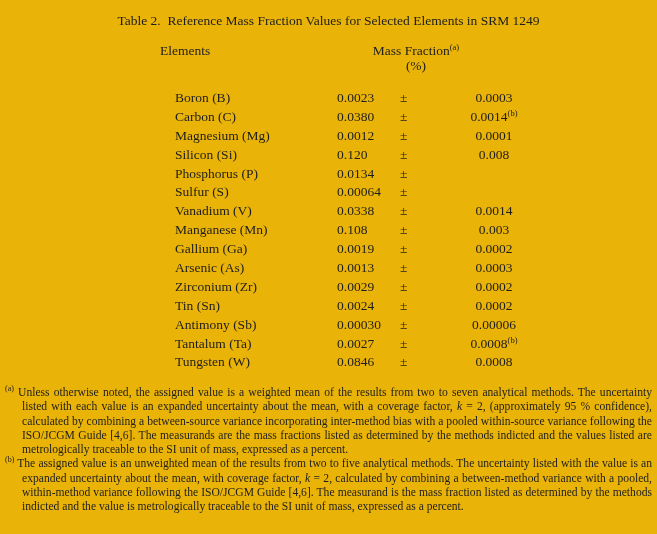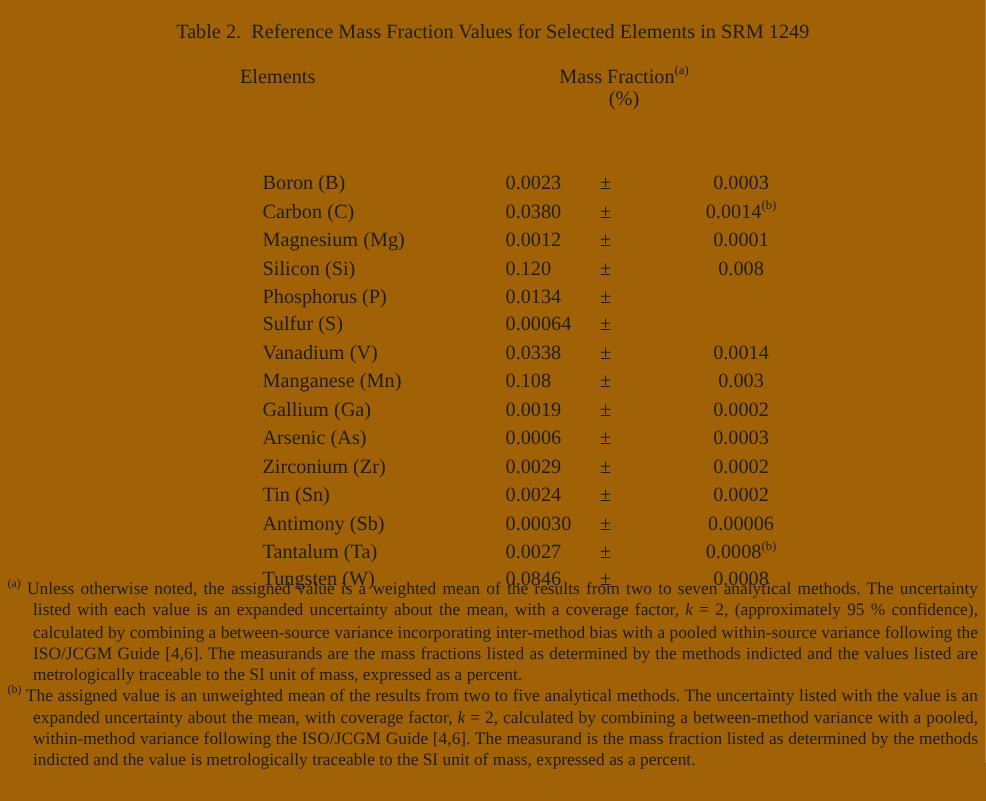--- a/index.html
+++ b/index.html
@@ -6,21 +6,21 @@
   body {
     width: 657px; height: 534px;
     background: #f4f4f4;
     font-family: "Liberation Serif", serif;
     color: #1e1e1e;
     -webkit-font-smoothing: antialiased;
   }
   .page {
     position: relative;
     width: 657px; height: 534px;
-    background: #a16207;
+    background: #eab308;
     overflow: hidden;
   }
   .doc-title {
     position: absolute;
     top: 13px; left: 0; width: 657px;
     text-align: center;
     font-size: 13.5px;
     white-space: pre-wrap;
   }
   .col-elements-header {
@@ -44,21 +44,21 @@
   .rows {
     position: absolute;
     left: 175px; top: 90px; width: 380px;
   }
   .trow {
     display: flex;
     align-items: baseline;
     height: 18.9px;
     font-size: 13.5px;
   }
-  .c-el  { width: 162px; margin-top: 24px; }
+  .c-el  { width: 162px; }
   .c-val { width: 63px; }
   .c-pm  { width: 33px; }
   .c-unc { flex: 1; text-align: center; }
   .footnotes {
     position: absolute;
     left: 5px; top: 386px; width: 647px;
     font-size: 11.6px;
     line-height: 14.25px;
     text-align: justify;
   }
@@ -140,21 +140,21 @@
 
     <div class="trow">
       <span class="c-el">Gallium (Ga)</span>
       <span class="c-val">0.0019</span>
       <span class="c-pm">±</span>
       <span class="c-unc"><span>0.0002</span><sup></sup></span>
     </div>
 
     <div class="trow">
       <span class="c-el">Arsenic (As)</span>
-      <span class="c-val">0.0006</span>
+      <span class="c-val">0.0013</span>
       <span class="c-pm">±</span>
       <span class="c-unc"><span>0.0003</span><sup></sup></span>
     </div>
 
     <div class="trow">
       <span class="c-el">Zirconium (Zr)</span>
       <span class="c-val">0.0029</span>
       <span class="c-pm">±</span>
       <span class="c-unc"><span>0.0002</span><sup></sup></span>
     </div>

